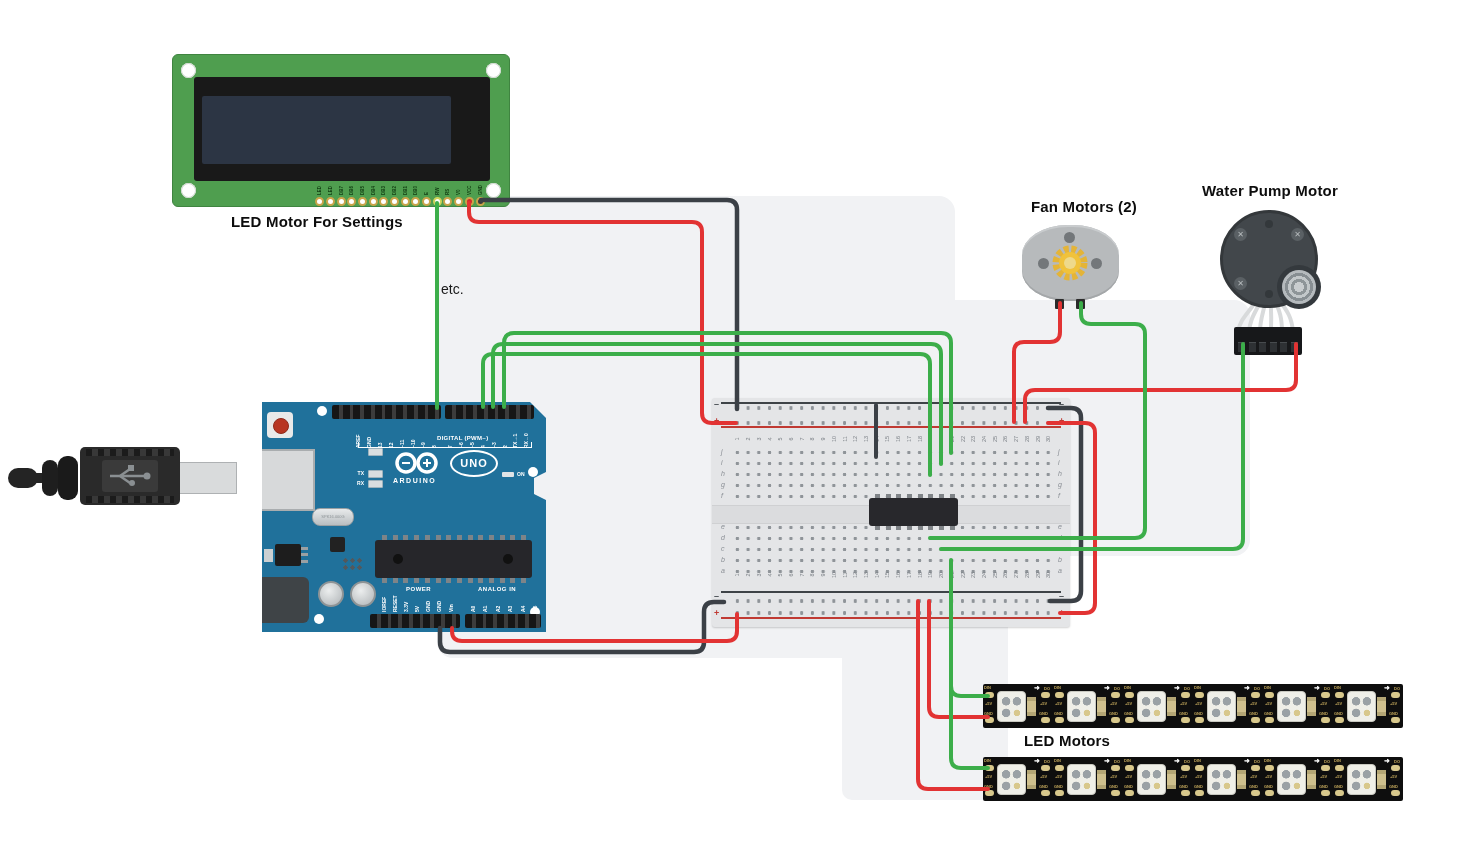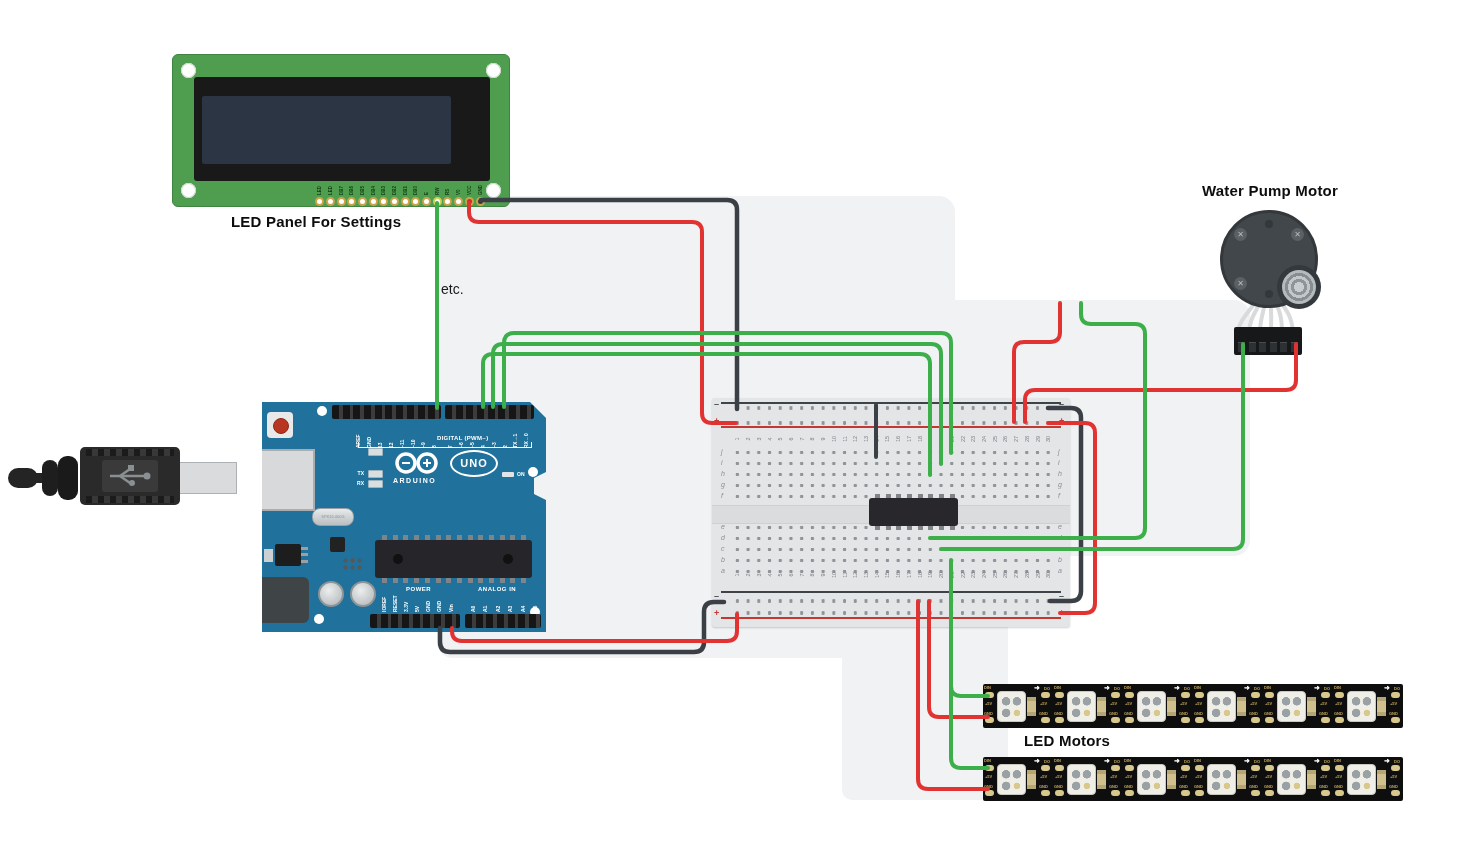--- a/index.html
+++ b/index.html
@@ -267,21 +267,21 @@
         <div class="lcd-pin-label vtext" style="left: 272.48px; top: 114px;">RS</div>
         <div class="lcd-pin" style="left: 270.48px; top: 142px;"></div>
         <div class="lcd-pin-label vtext" style="left: 283.17px; top: 114px;">V0</div>
         <div class="lcd-pin" style="left: 281.17px; top: 142px;"></div>
         <div class="lcd-pin-label vtext" style="left: 293.86px; top: 114px;">VCC</div>
         <div class="lcd-pin vcc" style="left: 291.86px; top: 142px;"></div>
         <div class="lcd-pin-label vtext" style="left: 304.55px; top: 114px;">GND</div>
         <div class="lcd-pin gnd" style="left: 302.55px; top: 142px;"></div>
       </div>
   </div>
-  <div class="caption" style="left:231px;top:213px;">LED Panel For Settings</div>
+  <div class="caption" style="left:231px;top:213px;">LED Motor For Settings</div>
   <div class="note" style="left:441px;top:281px;">etc.</div>
 
   <div class="usbpart" style="left:8px;top:468px;width:30px;height:20px;border-radius:10px;"></div>
   <div class="usbpart" style="left:30px;top:473px;width:36px;height:10px;"></div>
   <div class="usbpart" style="left:42px;top:460px;width:16px;height:36px;border-radius:8px;background:#1e1e1e;"></div>
   <div class="usbpart" style="left:58px;top:456px;width:20px;height:44px;border-radius:9px;background:#1a1a1a;"></div>
   <div id="usb-metal" class="abs"></div>
   <div id="usb-plug" class="abs">
     <div class="ridge" style="top:2px;"></div>
     <div class="ridge" style="bottom:2px;"></div>
@@ -381,20 +381,34 @@
         <div class="pinlab vtext" style="left: 270px; top: 186px; height: 24px;">A5</div>
       </div>
     <div class="hdr" style="left:108px;top:212px;width:90px;"></div>
     <div class="hdr" style="left:203px;top:212px;width:76px;"></div>
     <div id="usb-port"></div>
     <div id="jack">
         <div></div>
       </div>
   </div>
 
+  <div id="fan" class="abs">
+    <div class="caption" style="left:0;top:2px;width:140px;text-align:center;">Fan Motors (2)</div>
+    <div id="fan-body"></div>
+    <div class="fan-dot" style="left:50px;top:36px;"></div>
+    <div class="fan-dot" style="left:24px;top:62px;"></div>
+    <div class="fan-dot" style="left:77px;top:62px;"></div>
+    <svg class="abs" style="left:34px;top:45px;" width="44" height="44">
+      <circle cx="22" cy="22" r="13" fill="none" stroke="#e4b438" stroke-width="9" stroke-dasharray="4.5 2.4"></circle>
+      <circle cx="22" cy="22" r="11" fill="#f0c23c"></circle>
+      <circle cx="22" cy="22" r="6" fill="#eed98b"></circle>
+    </svg>
+    <div class="fan-term" style="left:41px;top:103px;"></div>
+    <div class="fan-term" style="left:62px;top:103px;"></div>
+  </div>
 
   <div id="pump" class="abs">
     <div class="caption" style="left:0;top:0;width:160px;text-align:center;">Water Pump Motor</div>
     <svg class="abs" style="left:40px;top:116px;" width="80" height="34">
       <g stroke="#d8dadb" stroke-width="4" fill="none">
         <path d="M28 0 C 20 14, 10 20, 8 34"></path>
           <path d="M32 0 C 26 14, 20 20, 19 34"></path>
         <path d="M36 0 C 34 14, 30 20, 30 34"></path>
           <path d="M40 0 C 42 14, 41 20, 41 34"></path>
         <path d="M44 0 C 50 14, 52 20, 52 34"></path>

